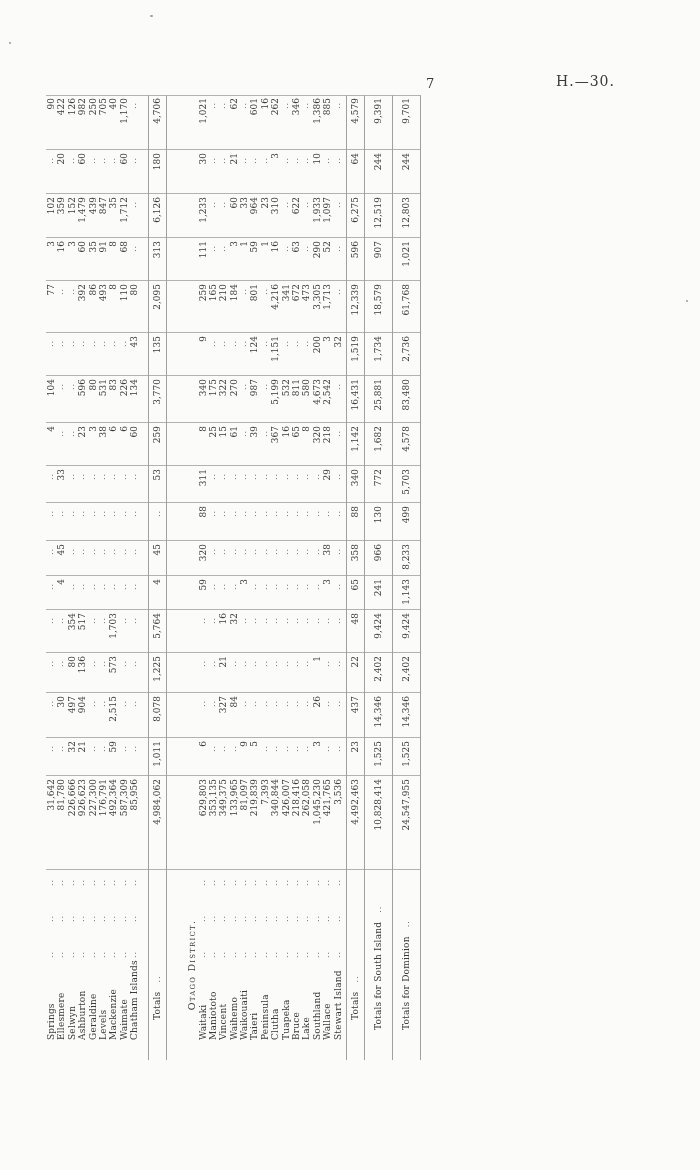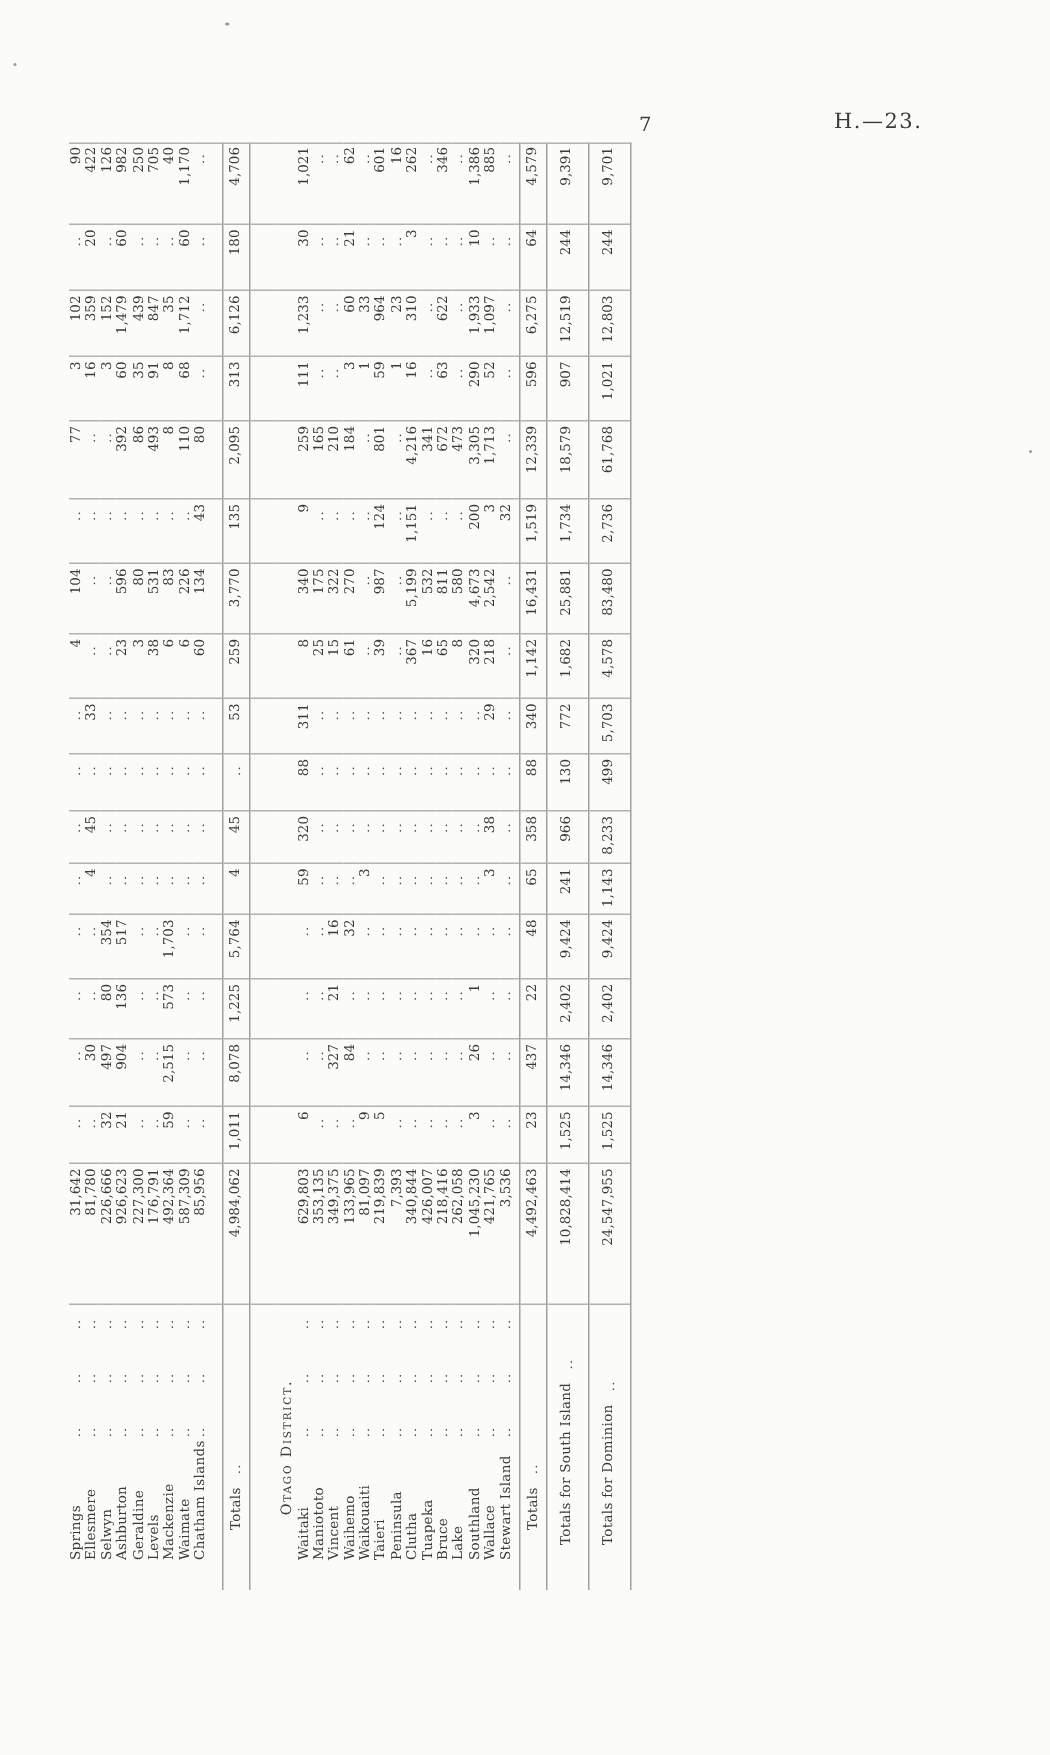--- a/index.html
+++ b/index.html
@@ -42,21 +42,21 @@
   .hdrrow .nc{padding-left:0;text-align:center;font-variant:small-caps;letter-spacing:1.2px;font-size:9.5px;}
 </style>
 </head>
 <body>
 
 <span class="speck" style="left:150px;top:15px;width:3px;height:2px;"></span>
 <span class="speck" style="left:9px;top:42px;width:2px;height:2px;"></span>
 <span class="speck" style="left:686px;top:300px;width:2px;height:2px;"></span>
 
 <div id="pageno">7</div>
-<div id="docref">H.—23.</div>
+<div id="docref">H.—30.</div>
 
 <div id="tablewrap">
   <div id="sheet">
       <div class="padtop"></div>
       <div class="trow r">
         <div class="cell nc" style="width: 190px;"><span>Springs</span><span class="ldr" style="left: 102px;">..</span><span class="ldr" style="left: 138px;">..</span><span class="ldr" style="left: 174px;">..</span></div>
         <div class="cell dc" style="width: 94px;">31,642</div>
         <div class="cell dc dots-cell" style="width: 38px;">..</div>
         <div class="cell dc dots-cell" style="width: 45px;">..</div>
         <div class="cell dc dots-cell" style="width: 40px;">..</div>

